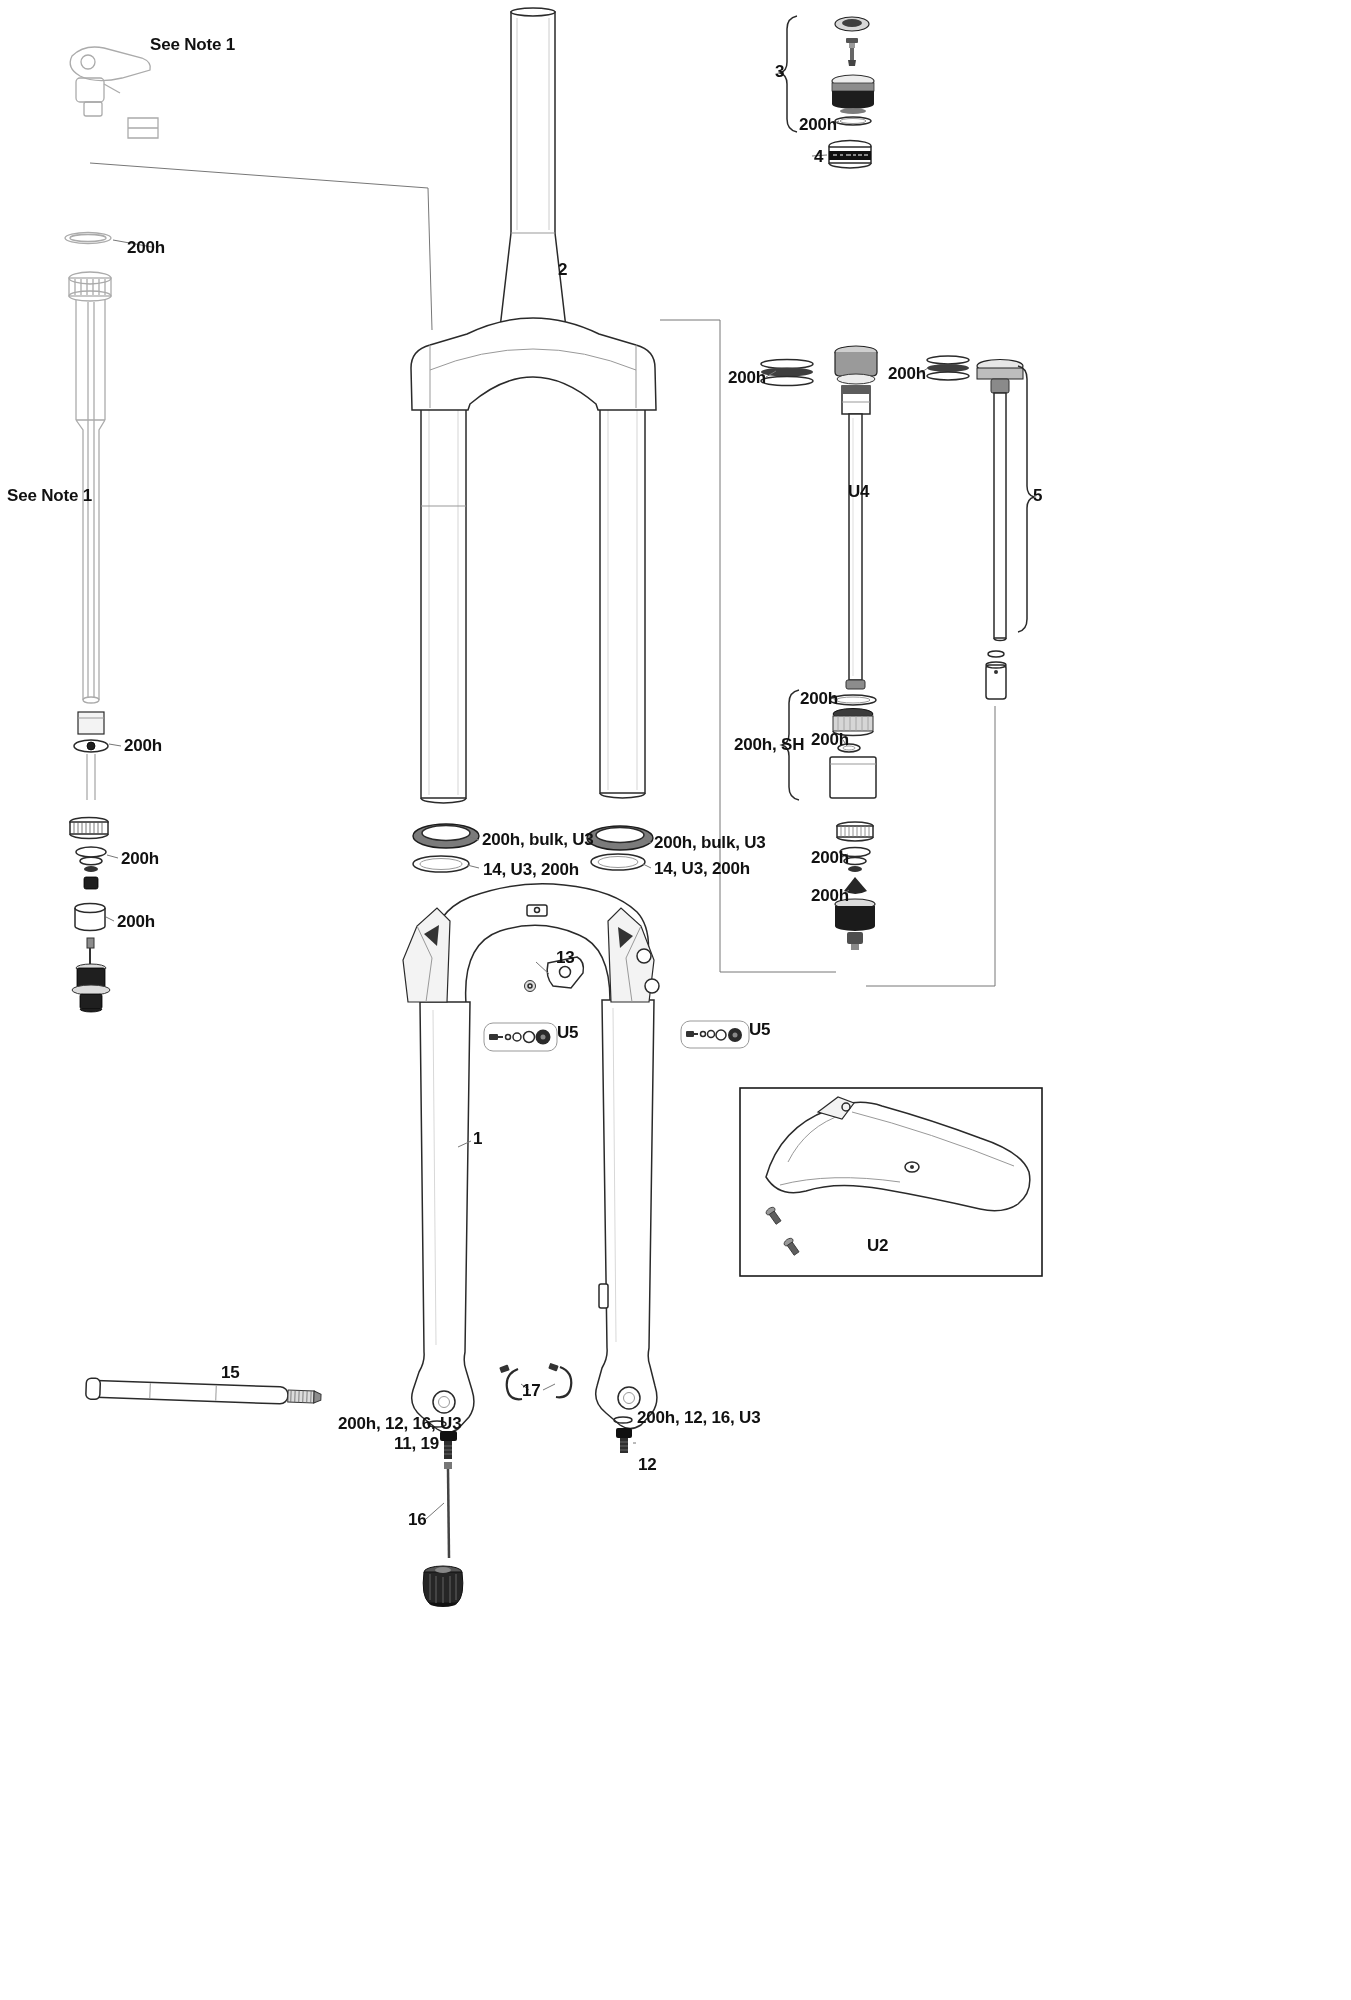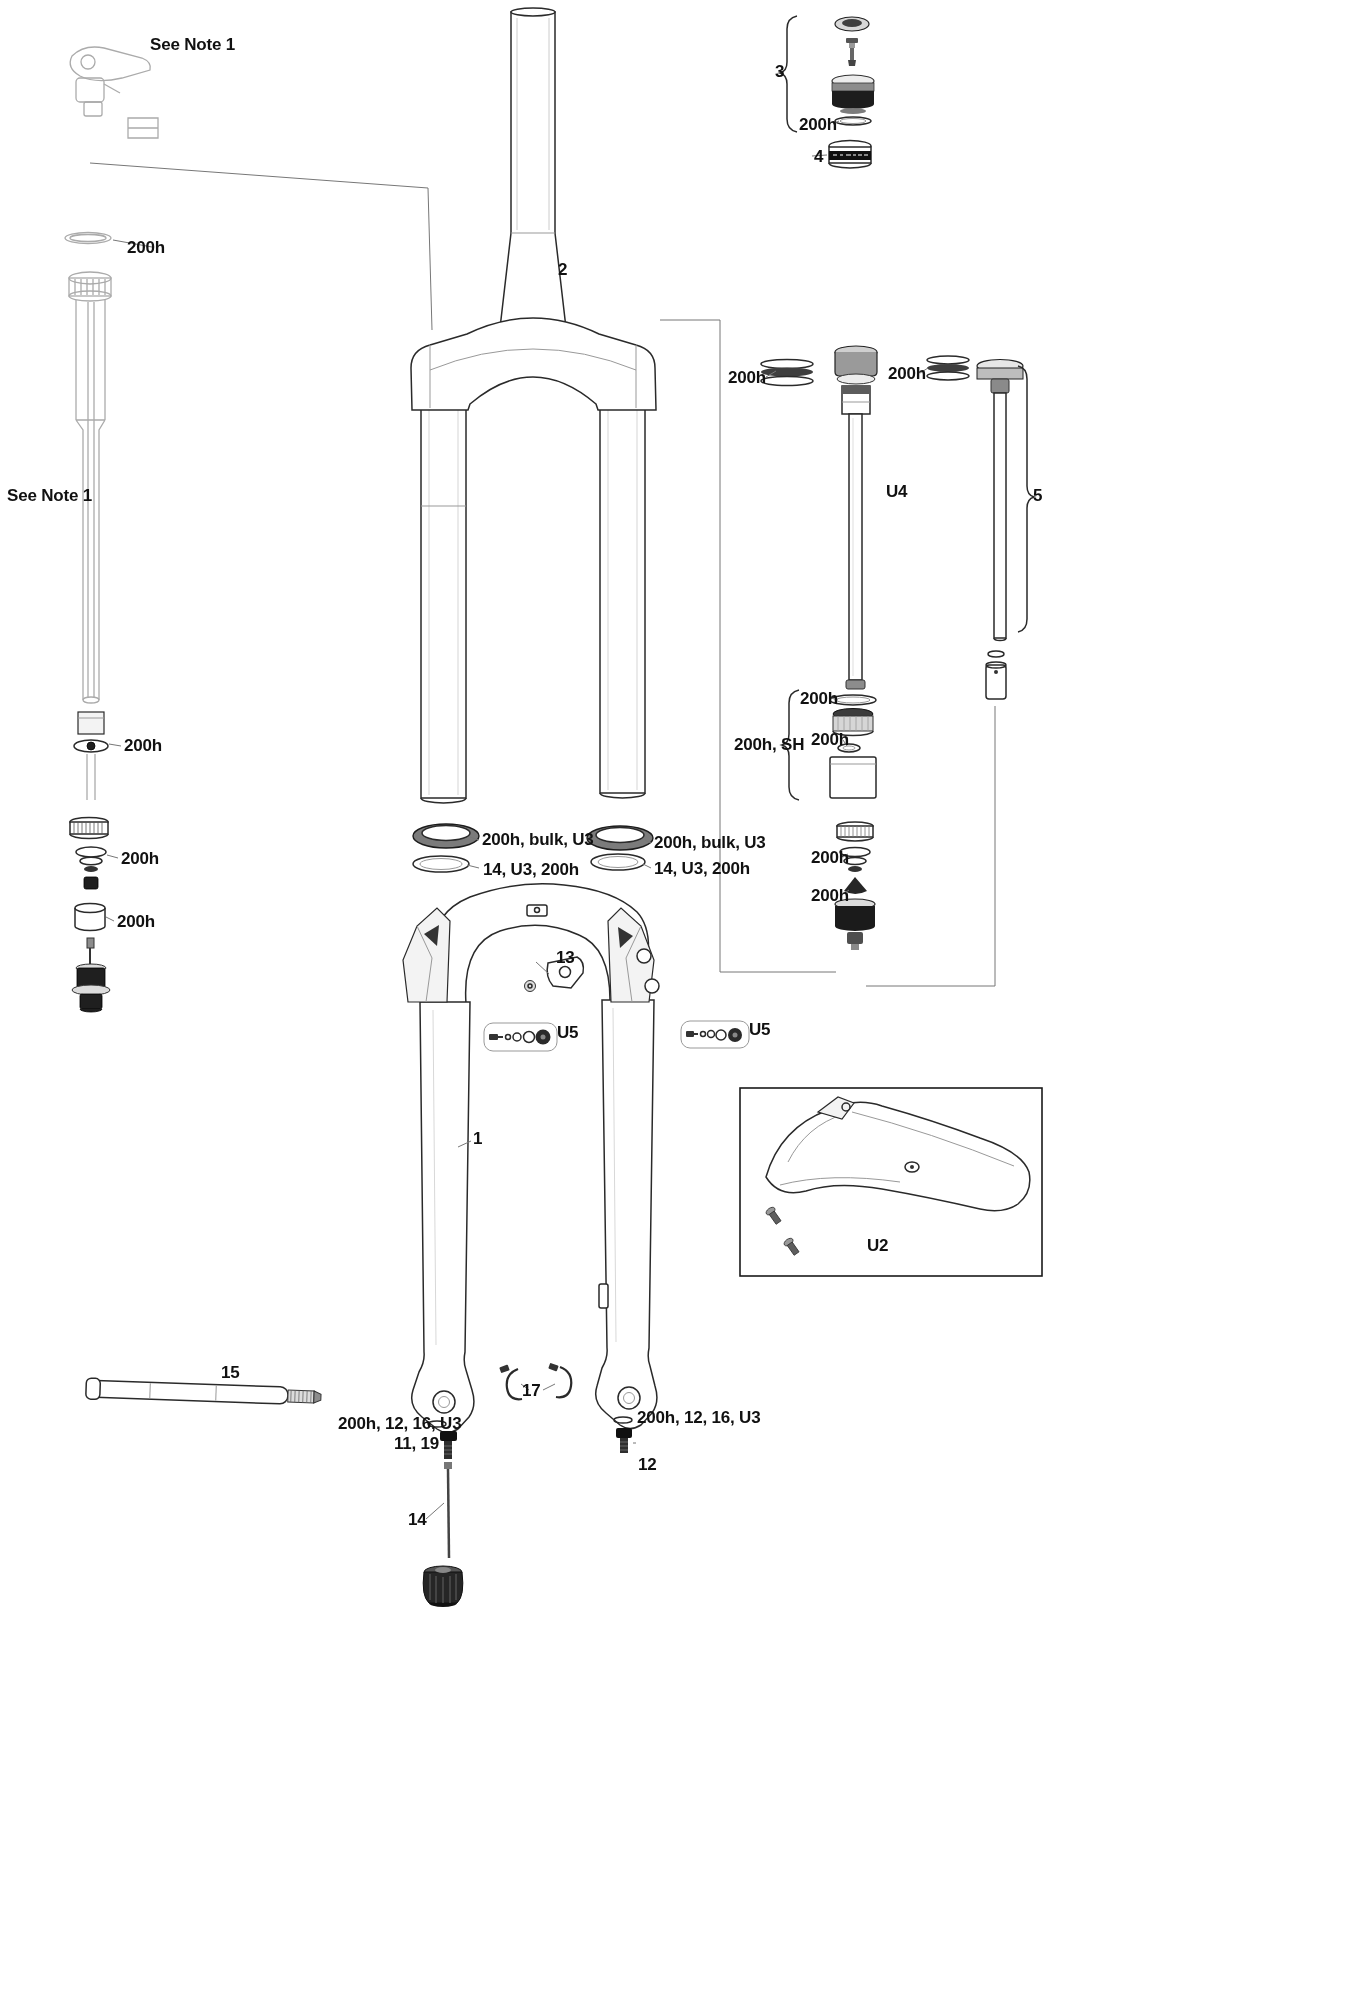--- a/index.html
+++ b/index.html
@@ -390,21 +390,21 @@
 <div class="lbl" style="left:7px;top:487px">See Note 1</div>
 <div class="lbl" style="left:124px;top:737px">200h</div>
 <div class="lbl" style="left:121px;top:850px">200h</div>
 <div class="lbl" style="left:117px;top:913px">200h</div>
 <div class="lbl" style="left:558px;top:261px">2</div>
 <div class="lbl" style="left:775px;top:63px">3</div>
 <div class="lbl" style="left:799px;top:116px">200h</div>
 <div class="lbl" style="left:814px;top:148px">4</div>
 <div class="lbl" style="left:728px;top:369px">200h</div>
 <div class="lbl" style="left:888px;top:365px">200h</div>
-<div class="lbl" style="left:886px;top:483px">U4</div>
+<div class="lbl" style="left:848px;top:483px">U4</div>
 <div class="lbl" style="left:1033px;top:487px">5</div>
 <div class="lbl" style="left:800px;top:690px">200h</div>
 <div class="lbl" style="left:734px;top:736px">200h, SH</div>
 <div class="lbl" style="left:811px;top:731px">200h</div>
 <div class="lbl" style="left:811px;top:849px">200h</div>
 <div class="lbl" style="left:811px;top:887px">200h</div>
 <div class="lbl" style="left:482px;top:831px">200h, bulk, U3</div>
 <div class="lbl" style="left:483px;top:861px">14, U3, 200h</div>
 <div class="lbl" style="left:654px;top:834px">200h, bulk, U3</div>
 <div class="lbl" style="left:654px;top:860px">14, U3, 200h</div>
@@ -412,15 +412,15 @@
 <div class="lbl" style="left:557px;top:1024px">U5</div>
 <div class="lbl" style="left:749px;top:1021px">U5</div>
 <div class="lbl" style="left:473px;top:1130px">1</div>
 <div class="lbl" style="left:867px;top:1237px">U2</div>
 <div class="lbl" style="left:221px;top:1364px">15</div>
 <div class="lbl" style="left:522px;top:1382px">17</div>
 <div class="lbl" style="left:338px;top:1415px">200h, 12, 16, U3</div>
 <div class="lbl" style="left:394px;top:1435px">11, 19</div>
 <div class="lbl" style="left:637px;top:1409px">200h, 12, 16, U3</div>
 <div class="lbl" style="left:638px;top:1456px">12</div>
-<div class="lbl" style="left:408px;top:1511px">14</div>
+<div class="lbl" style="left:408px;top:1511px">16</div>
 
 </div>
 
 </body></html>

